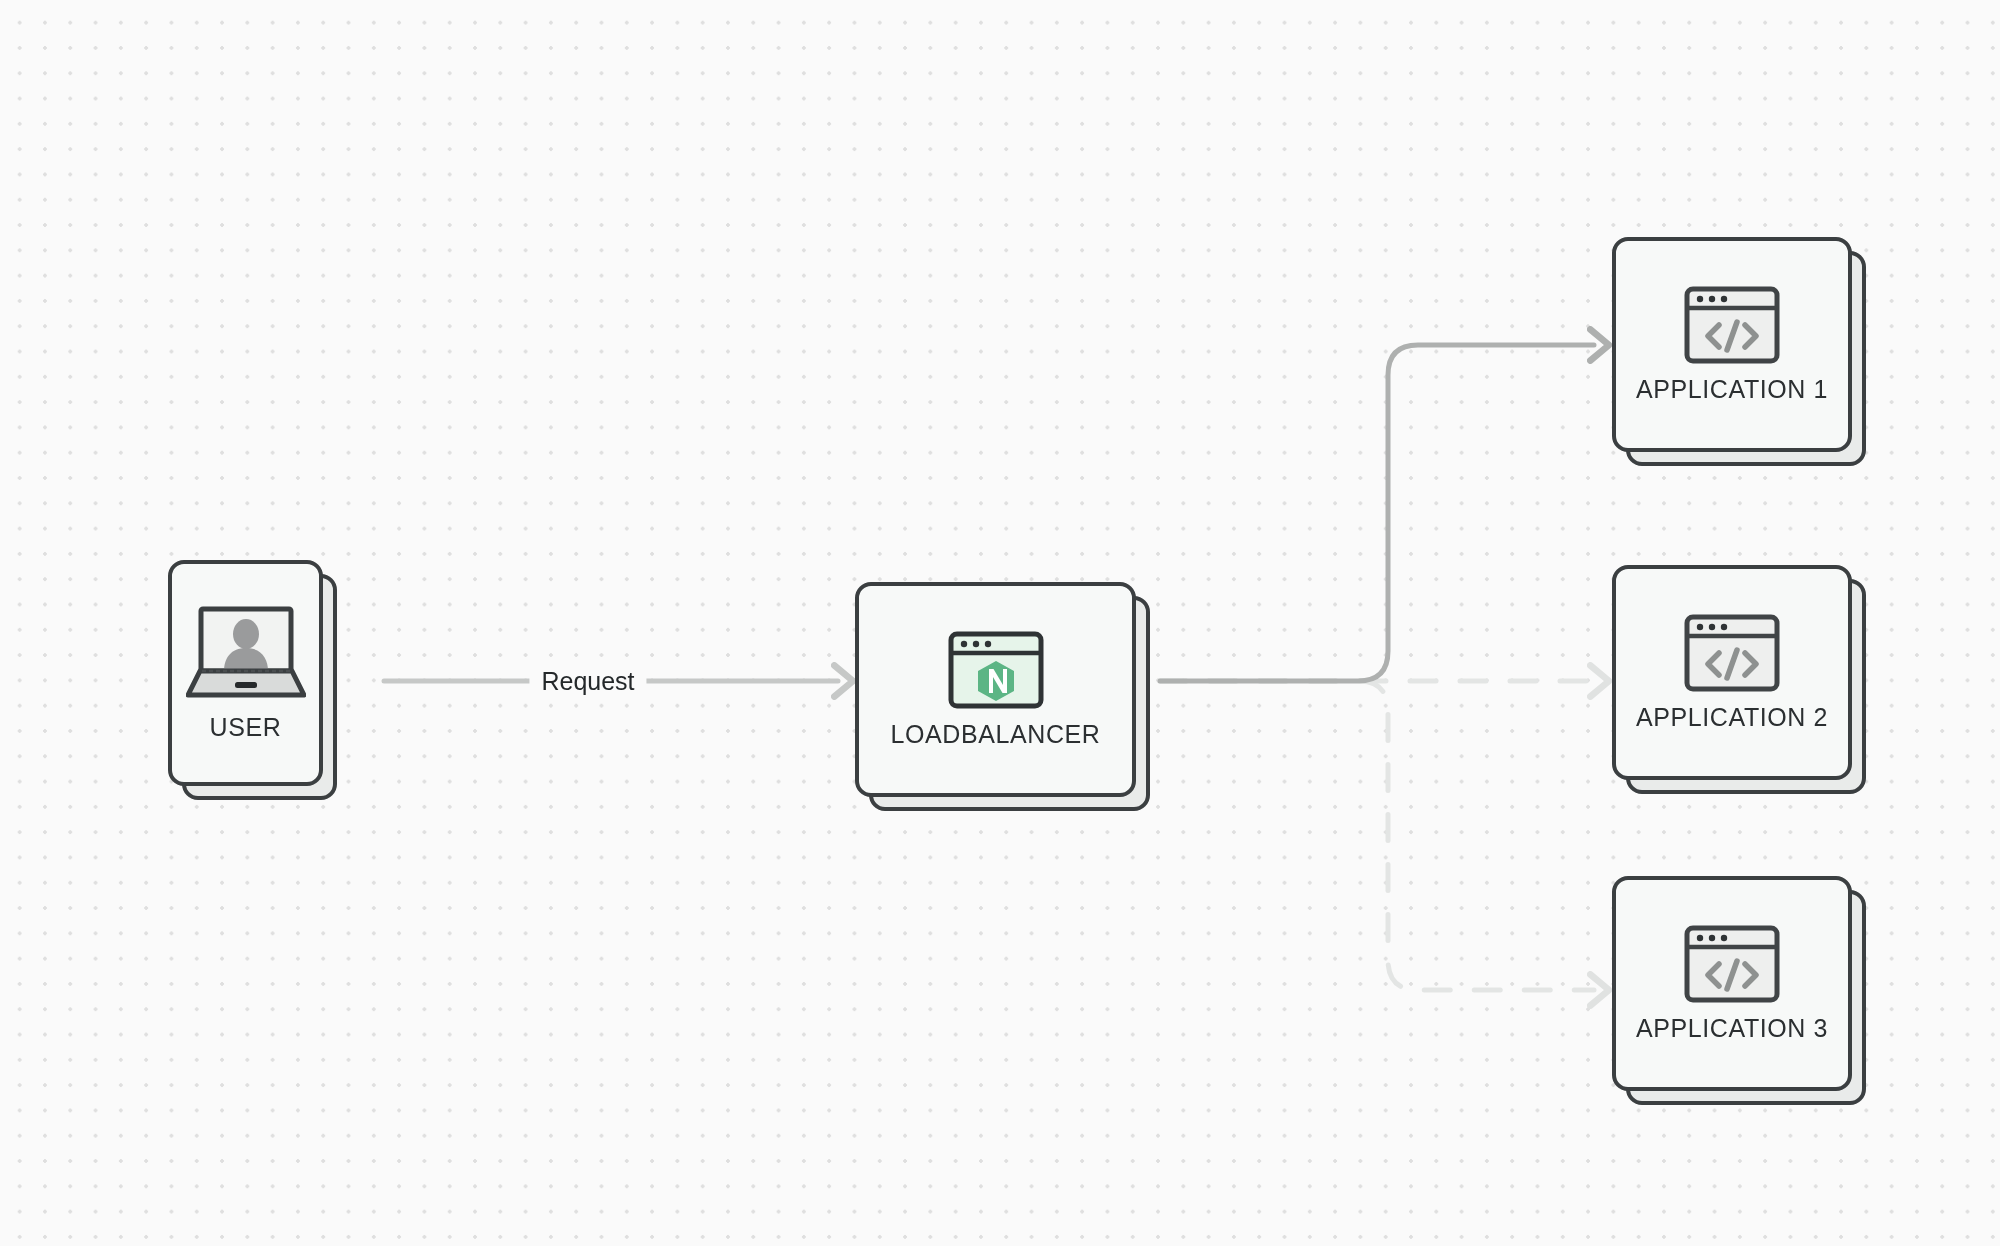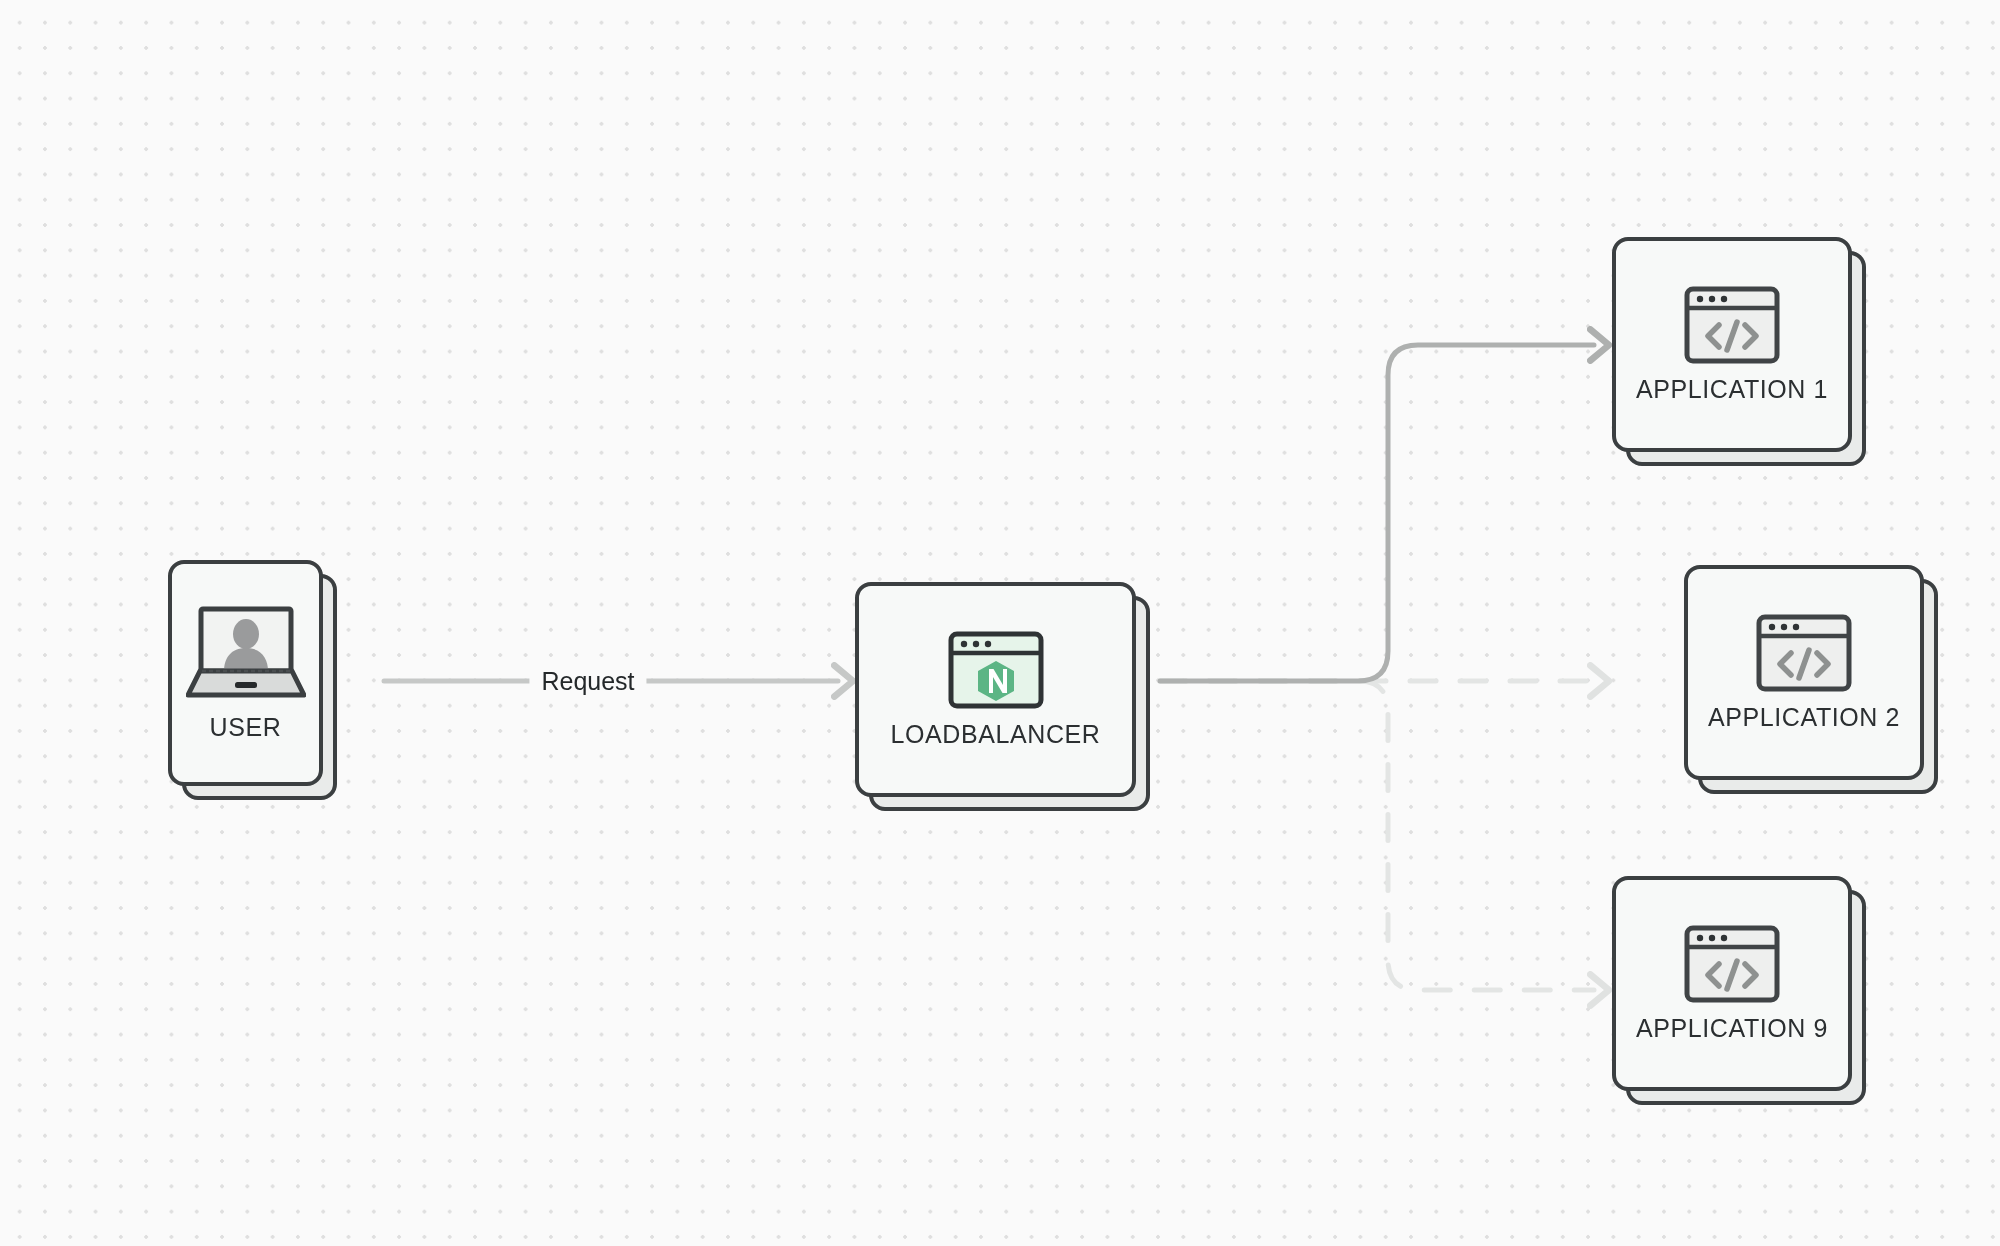--- a/index.html
+++ b/index.html
@@ -171,21 +171,21 @@
             <path d="M 35 39 L 24 50 L 35 61"></path>
             <path d="M 61 39 L 72 50 L 61 61"></path>
             <path d="M 53 36 L 43 64"></path>
           </g>
         </svg>
       </span>
       <span class="node-label">APPLICATION 1</span>
     </div>
   </div>
 
-  <div class="node" style="left:1684px; top:565px; width:240px; height:215px;">
+  <div class="node" style="left:1612px; top:565px; width:240px; height:215px;">
     <div class="card-back"></div>
     <div class="card-front">
       <span class="node-icon">
         <svg width="96" height="78" viewBox="0 0 96 78">
           <rect x="3" y="3" width="90" height="72" rx="6" fill="#eeefee" stroke="#404446" stroke-width="5"></rect>
           <line x1="5" y1="22" x2="91" y2="22" stroke="#404446" stroke-width="4.5"></line>
           <circle cx="16" cy="13" r="3.2" fill="#2f3335"></circle>
           <circle cx="28" cy="13" r="3.2" fill="#2f3335"></circle>
           <circle cx="40" cy="13" r="3.2" fill="#2f3335"></circle>
           <g fill="none" stroke="#8e9190" stroke-width="5.5" stroke-linecap="round" stroke-linejoin="round">
@@ -209,17 +209,17 @@
           <circle cx="16" cy="13" r="3.2" fill="#2f3335"></circle>
           <circle cx="28" cy="13" r="3.2" fill="#2f3335"></circle>
           <circle cx="40" cy="13" r="3.2" fill="#2f3335"></circle>
           <g fill="none" stroke="#8e9190" stroke-width="5.5" stroke-linecap="round" stroke-linejoin="round">
             <path d="M 35 39 L 24 50 L 35 61"></path>
             <path d="M 61 39 L 72 50 L 61 61"></path>
             <path d="M 53 36 L 43 64"></path>
           </g>
         </svg>
       </span>
-      <span class="node-label">APPLICATION 9</span>
+      <span class="node-label">APPLICATION 3</span>
     </div>
   </div>
 
 </div>
 
 </body></html>

